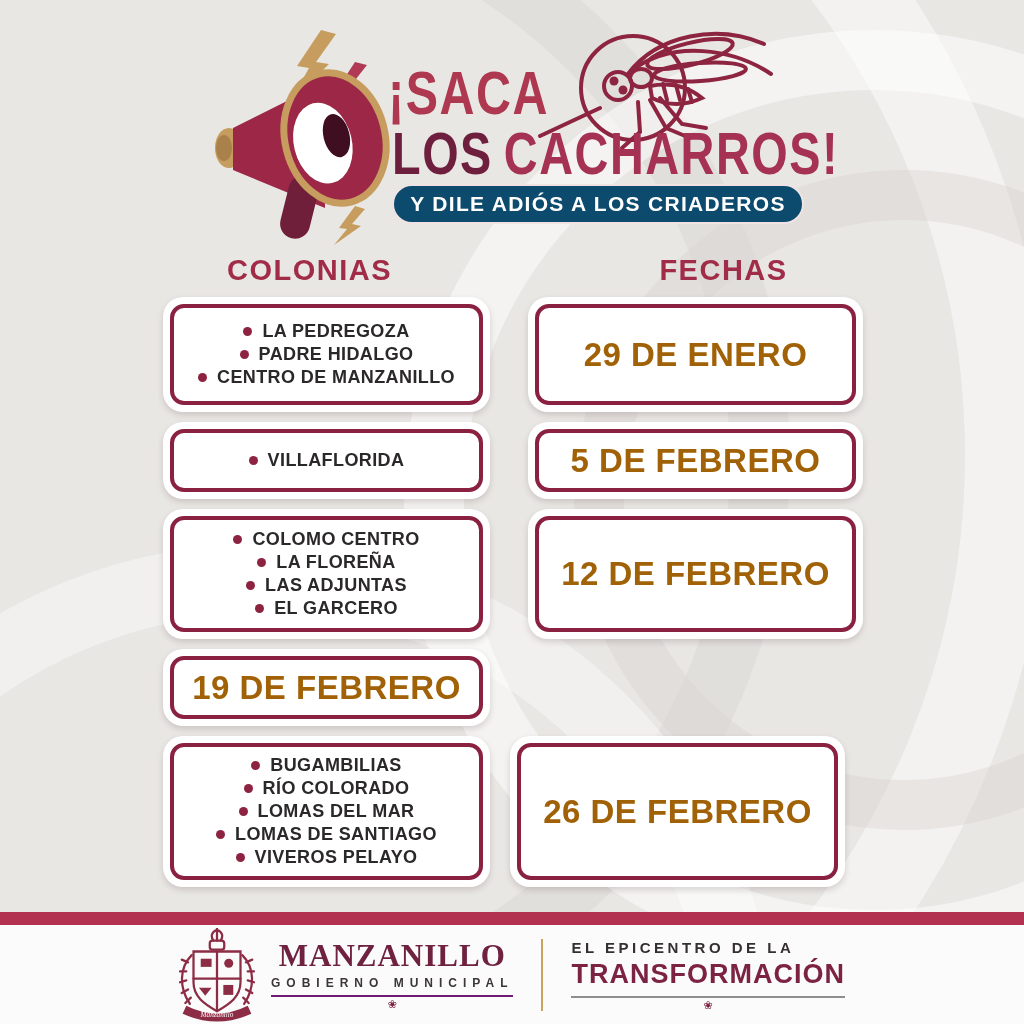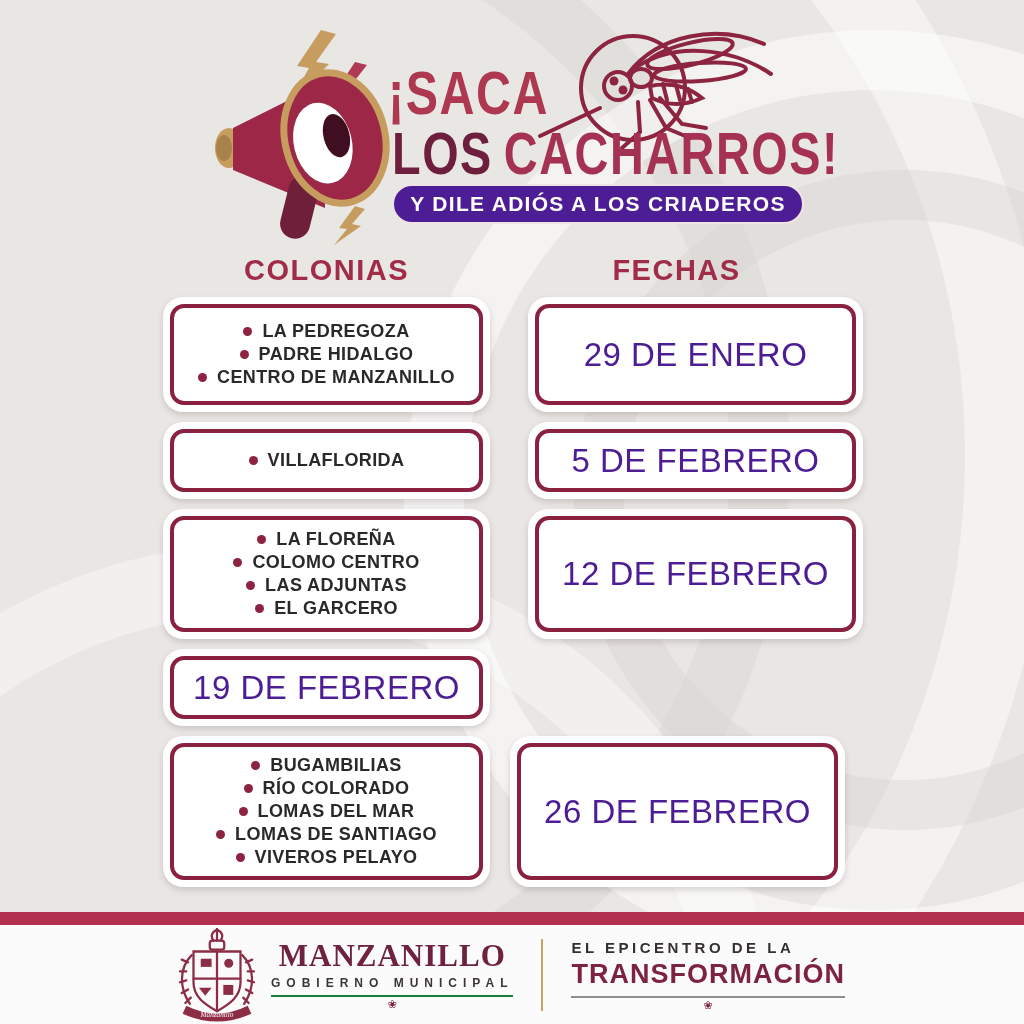--- a/index.html
+++ b/index.html
@@ -21,59 +21,59 @@
   .megaphone{position:absolute;left:203px;top:30px;}
   .mosquito{position:absolute;left:538px;top:16px;}
   .title-line{position:absolute;font-weight:bold;transform:scaleX(0.78);transform-origin:left top;
               white-space:nowrap;letter-spacing:2px;line-height:1;}
   .title-1{left:388px;top:62px;font-size:62px;color:#ad3850;}
   .title-2{left:392px;top:124px;font-size:60px;}
   .word-los{color:#6f1f3e;}
   .word-cacharros{color:#a53253;margin-left:14px;}
   .banner-pill{
     position:absolute;left:392px;top:184px;width:412px;height:40px;
-    background:#4c1d95;border:2px solid #efe3e4;border-radius:22px;
+    background:#0c4a6e;border:2px solid #efe3e4;border-radius:22px;
     display:flex;align-items:center;justify-content:center;box-sizing:border-box;
     color:#ffffff;font-weight:bold;font-size:21px;letter-spacing:1.3px;white-space:nowrap;
   }
 
   
   .col-header{position:absolute;top:254px;font-size:29px;font-weight:bold;color:#a12c48;
               letter-spacing:1.5px;text-align:center;}
-  .col-header.left{left:163px;width:327px;}
-  .col-header.right{left:509px;width:335px;}
+  .col-header.left{left:146px;width:327px;}
+  .col-header.right{left:556px;width:335px;}
 
   
   #schedule{position:absolute;left:163px;top:297px;width:700px;}
   .schedule-row{display:grid;grid-template-columns:327px 335px;column-gap:38px;margin-bottom:10px;}
   .schedule-row:nth-child(1){height:115px;}
   .schedule-row:nth-child(2){height:77px;}
   .schedule-row:nth-child(3){height:130px;}
   .schedule-row:nth-child(4){height:77px;}
   .schedule-row:nth-child(5){height:151px;gap:20px;}
   .card{background:#ffffff;border-radius:20px;padding:7px;box-sizing:border-box;height:100%;
         box-shadow:0 3px 6px rgba(70,45,50,0.18);}
   .card-inner{border:4px solid #8a2140;border-radius:14px;height:100%;box-sizing:border-box;
               display:flex;flex-direction:column;justify-content:center;padding:4px 14px;align-items:center;}
   .colonia-line{display:flex;align-items:center;line-height:23px;height:23px;}
   .dot{width:9px;height:9px;border-radius:50%;background:#8d2340;margin-right:10px;flex:0 0 9px;}
   .colonia-text{font-size:18px;font-weight:bold;color:#2b282a;letter-spacing:0.4px;white-space:nowrap;}
   .date-inner{align-items:center;justify-content:center;}
-  .fecha-text{font-size:33px;font-weight:normal;color:#4c1d95;letter-spacing:0.5px;white-space:nowrap;}
+  .fecha-text{font-size:33px;font-weight:bold;color:#a16207;letter-spacing:0.5px;white-space:nowrap;}
 
   
   .footer-bar{position:absolute;left:0;top:912px;width:1024px;height:13px;background:#b23050;}
   .footer{position:absolute;left:0;top:925px;width:1024px;height:99px;background:#fcfbfb;
           display:flex;align-items:center;justify-content:center;}
   .crest{margin-right:16px;}
   .brand-block{text-align:center;}
   .brand-name{font-family:"Liberation Serif", serif;font-size:31px;font-weight:bold;color:#6e2240;
               letter-spacing:1px;line-height:1;}
   .brand-sub{font-size:12px;font-weight:bold;color:#3c3637;letter-spacing:6px;margin-top:5px;
-             padding-bottom:5px;border-bottom:2px solid #15803d;white-space:nowrap;}
+             padding-bottom:5px;border-bottom:2px solid #701a75;white-space:nowrap;}
   .ornament{font-size:11px;color:#7c2242;line-height:1;margin-top:2px;text-align:center;}
   .v-divider{width:2px;height:72px;background:#c9a45f;margin:0 28px;}
   .slogan-block{text-align:left;}
   .slogan-1{font-size:15px;font-weight:bold;color:#343031;letter-spacing:3.5px;white-space:nowrap;}
   .slogan-2{font-size:27px;font-weight:bold;color:#7c2242;letter-spacing:1px;margin-top:3px;white-space:nowrap;}
   .slogan-rule{border-top:2px solid #8f8d8d;margin-top:6px;}
 </style>
 </head>
 <body>
 
@@ -169,25 +169,25 @@
         <div class="card-inner date-inner">
           <span class="fecha-text">5 DE FEBRERO</span>
         </div>
       </div>
     </div>
     <div class="schedule-row">
       <div class="card">
         <div class="card-inner">
           <div class="colonia-line">
             <span class="dot"></span>
+            <span class="colonia-text">COLOMO CENTRO</span>
+          </div>
+          <div class="colonia-line">
+            <span class="dot"></span>
             <span class="colonia-text">LA FLOREÑA</span>
-          </div>
-          <div class="colonia-line">
-            <span class="dot"></span>
-            <span class="colonia-text">COLOMO CENTRO</span>
           </div>
           <div class="colonia-line">
             <span class="dot"></span>
             <span class="colonia-text">LAS ADJUNTAS</span>
           </div>
           <div class="colonia-line">
             <span class="dot"></span>
             <span class="colonia-text">EL GARCERO</span>
           </div>
         </div>

